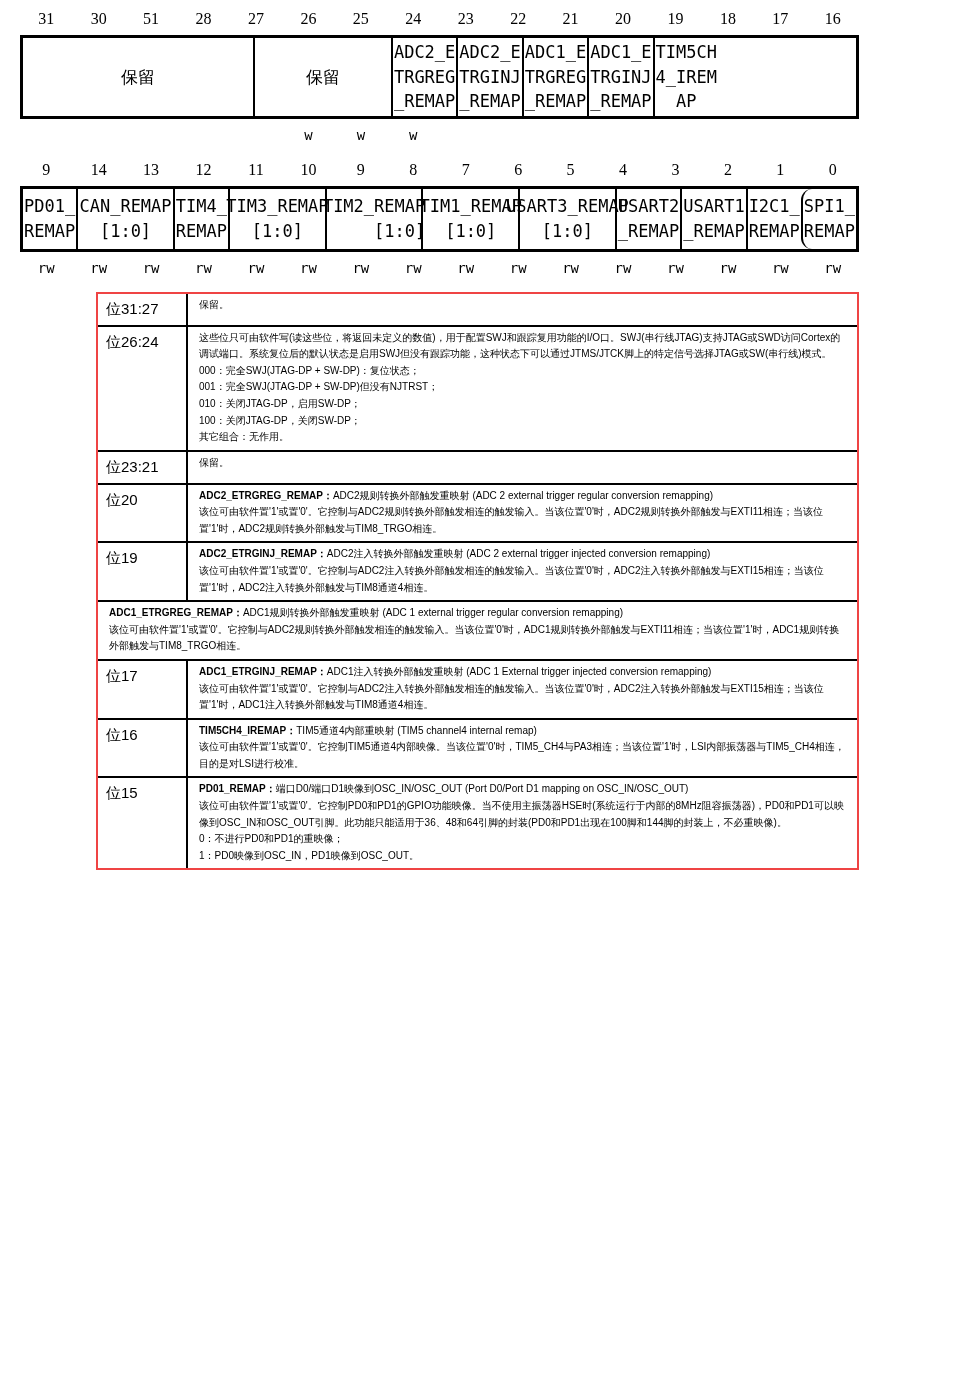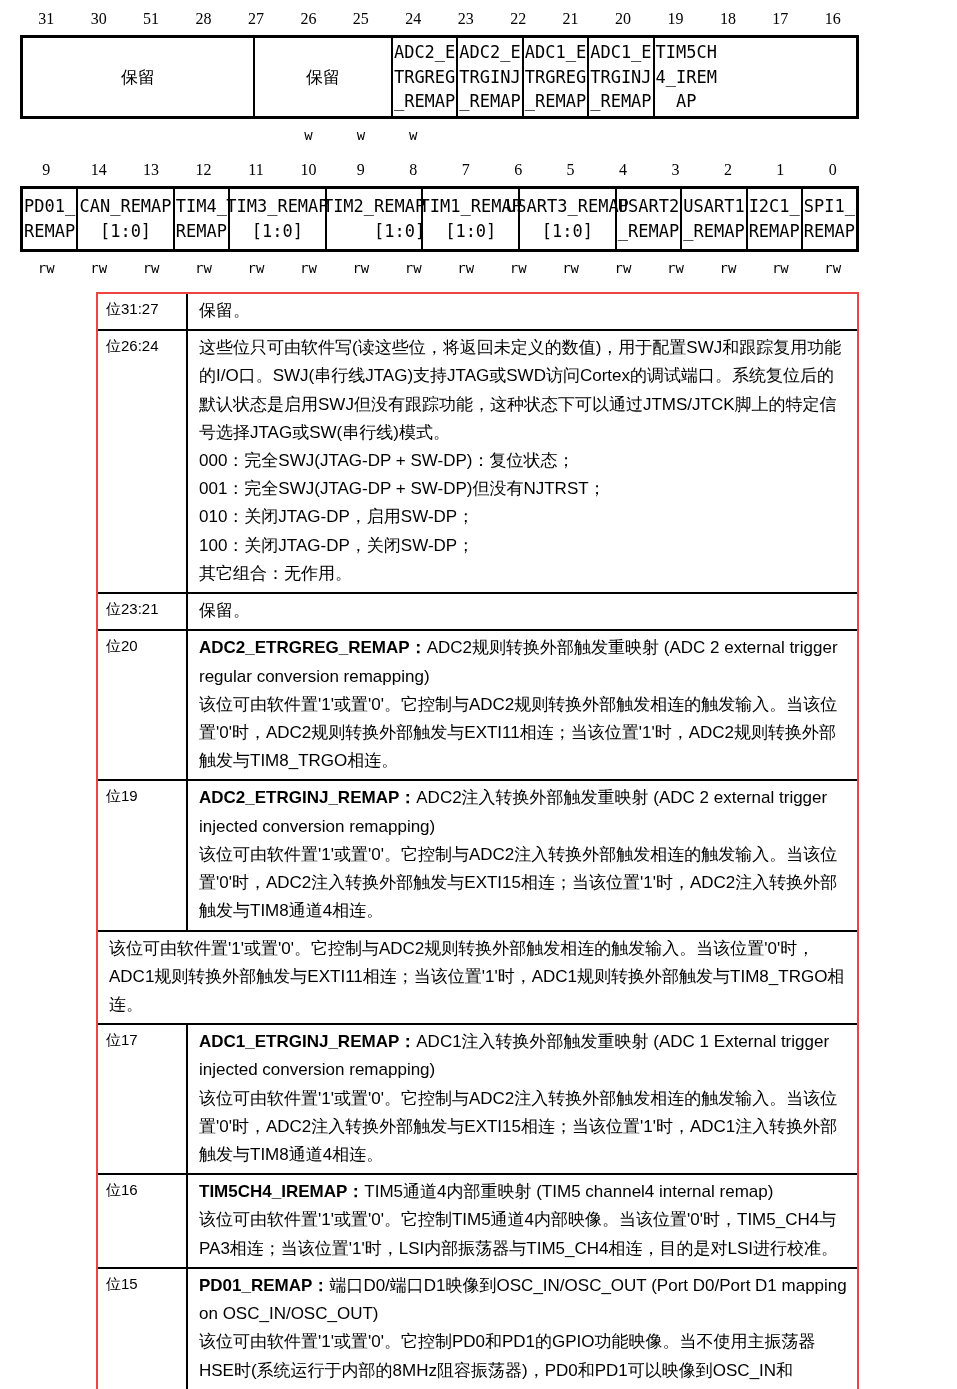--- a/index.html
+++ b/index.html
@@ -76,21 +76,21 @@
     width: 90px;
     box-sizing: border-box;
     border-right: 2px solid #000;
     padding: 3px 4px 3px 8px;
     font-size: 15px;
     line-height: 1.65;
   }
   .desc-content {
     flex: 1;
     padding: 3px 10px 4px 11px;
-    font-size: 17px;
+    font-size: 10px;
     line-height: 1.66;
   }
   .desc-content p { margin: 0; }
   .desc-content b { font-weight: 700; }
 </style>
 </head>
 <body>
 
 <div class="page">
 
@@ -185,21 +185,21 @@
         <div class="reg-cell" style="grid-column: span 2;">TIM1_REMAP
 [1:0]</div>
         <div class="reg-cell" style="grid-column: span 2;">USART3_REMAP
 [1:0]</div>
         <div class="reg-cell" style="grid-column: span 1;">USART2
 _REMAP</div>
         <div class="reg-cell" style="grid-column: span 1;">USART1
 _REMAP</div>
         <div class="reg-cell" style="grid-column: span 1;">I2C1_
 REMAP</div>
-        <div class="reg-cell" style="grid-column: span 1;">SPI1_
+        <div class="reg-cell" style="grid-column: span 1; border-radius: 11px;">SPI1_
 REMAP</div>
       </div>
     <div class="access-row" id="low-access">
         <div class="access-cell">rw</div>
         <div class="access-cell">rw</div>
         <div class="access-cell">rw</div>
         <div class="access-cell">rw</div>
         <div class="access-cell">rw</div>
         <div class="access-cell">rw</div>
         <div class="access-cell">rw</div>
@@ -248,20 +248,21 @@
       </div>
       <div class="desc-row">
         <div class="desc-bits">位19</div>
         <div class="desc-content">
           <p><b>ADC2_ETRGINJ_REMAP：</b><span>ADC2注入转换外部触发重映射 (ADC 2 external trigger injected conversion remapping)</span></p>
           <p>该位可由软件置'1'或置'0'。它控制与ADC2注入转换外部触发相连的触发输入。当该位置'0'时，ADC2注入转换外部触发与EXTI15相连；当该位置'1'时，ADC2注入转换外部触发与TIM8通道4相连。</p>
         </div>
       </div>
       <div class="desc-row">
         <div class="desc-content">
+          <p><b>ADC1_ETRGREG_REMAP：</b><span>ADC1规则转换外部触发重映射 (ADC 1 external trigger regular conversion remapping)</span></p>
           <p>该位可由软件置'1'或置'0'。它控制与ADC2规则转换外部触发相连的触发输入。当该位置'0'时，ADC1规则转换外部触发与EXTI11相连；当该位置'1'时，ADC1规则转换外部触发与TIM8_TRGO相连。</p>
         </div>
       </div>
       <div class="desc-row">
         <div class="desc-bits">位17</div>
         <div class="desc-content">
           <p><b>ADC1_ETRGINJ_REMAP：</b><span>ADC1注入转换外部触发重映射 (ADC 1 External trigger injected conversion remapping)</span></p>
           <p>该位可由软件置'1'或置'0'。它控制与ADC2注入转换外部触发相连的触发输入。当该位置'0'时，ADC2注入转换外部触发与EXTI15相连；当该位置'1'时，ADC1注入转换外部触发与TIM8通道4相连。</p>
         </div>
       </div>

